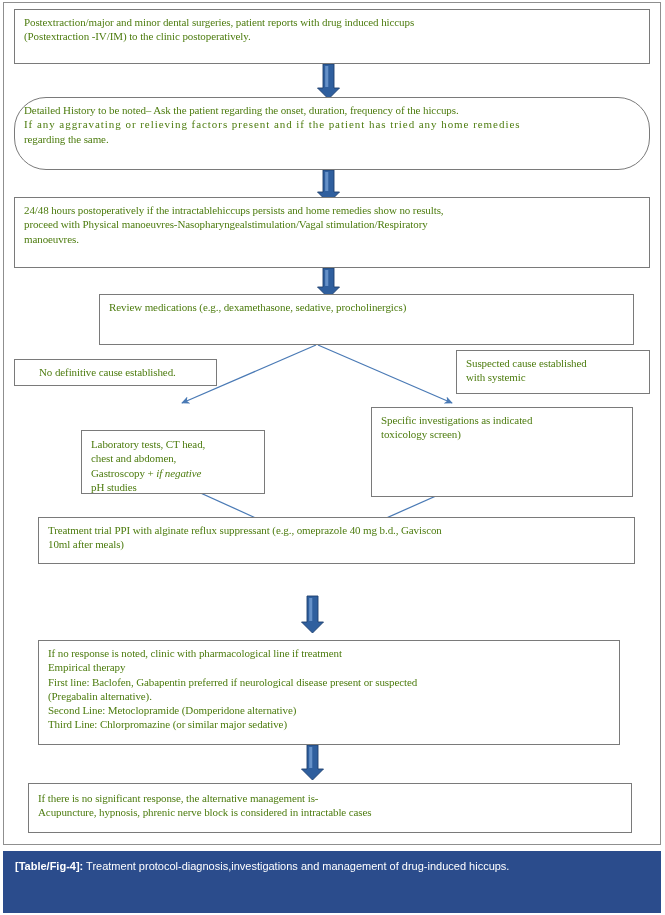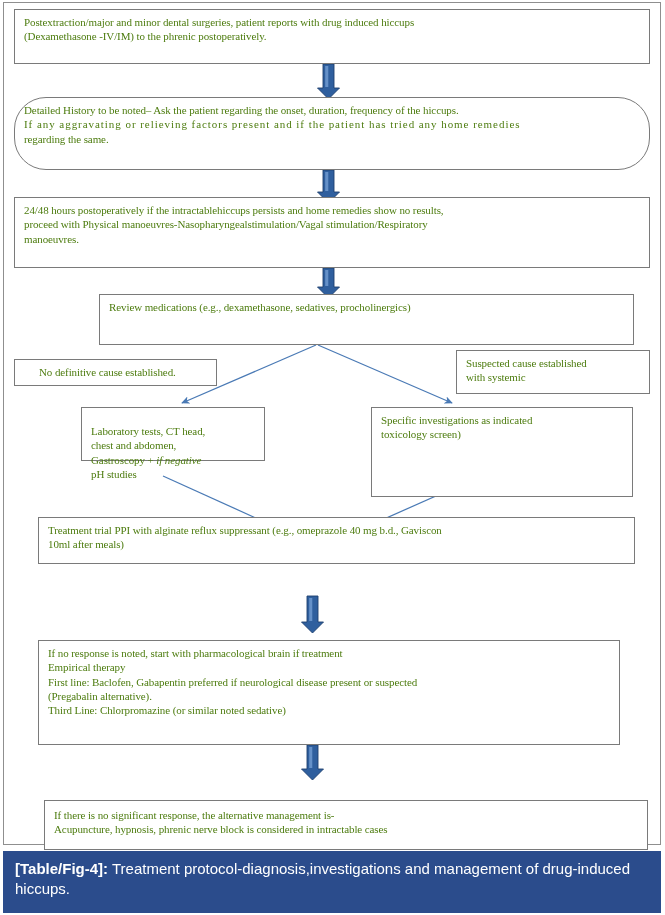--- a/index.html
+++ b/index.html
@@ -58,21 +58,21 @@
     position: absolute;
     left: 3px;
     top: 851px;
     width: 658px;
     height: 62px;
     background: #2b4c8c;
     color: #ffffff;
     box-sizing: border-box;
     padding: 8px 10px 6px 12px;
     font-family: "Liberation Sans", "DejaVu Sans", sans-serif;
-    font-size: 15px;
+    font-size: 11px;
     line-height: 1.32;
   }
   .caption .tag { font-weight: bold; }
 </style>
 </head>
 <body>
 
 <div id="figure">
 
   <div class="outer-frame"></div>
@@ -123,74 +123,75 @@
       </g>
 
       <g>
         <path d="M307,745 L318,745 L318,769 L323.5,769 L312.5,780 L301.5,769 L307,769 Z" fill="#2f5f9e" stroke="#1d3f6e" stroke-width="0.9"></path>
         <rect x="309.2" y="747" width="3.1" height="21" fill="#6f9ad0" opacity="0.85"></rect>
       </g>
     </svg>
 
     <div class="node" style="left:14px; top:9px; width:636px; height:55px;">
       <span class="ln">Postextraction/major and minor dental surgeries, patient reports with drug induced hiccups</span>
-      <span class="ln">(Dexamethasone -IV/IM) to the phrenic postoperatively.</span>
+      <span class="ln">(Postextraction -IV/IM) to the clinic postoperatively.</span>
     </div>
 
     <div class="node" style="left:14px; top:97px; width:636px; height:73px;border-radius:32px;">
       <span class="ln">Detailed History to be noted– Ask the patient regarding the onset, duration, frequency of the hiccups.</span>
       <span class="ln" style="letter-spacing:0.95px;">If any aggravating or relieving factors present and if the patient has tried any home remedies</span>
       <span class="ln">regarding the same.</span>
     </div>
 
     <div class="node" style="left:14px; top:197px; width:636px; height:71px;">
       <span class="ln">24/48 hours postoperatively if the intractablehiccups persists and home remedies show no results,</span>
       <span class="ln">proceed with Physical manoeuvres-Nasopharyngealstimulation/Vagal stimulation/Respiratory</span>
       <span class="ln">manoeuvres.</span>
     </div>
 
     <div class="node" style="left:99px; top:294px; width:535px; height:51px;">
-      <span class="ln">Review medications (e.g., dexamethasone, sedatives, procholinergics)</span>
+      <span class="ln">Review medications (e.g., dexamethasone, sedative, procholinergics)</span>
     </div>
 
     <div class="node" style="left:14px; top:359px; width:203px; height:27px;padding-left:24px;">
       <span class="ln">No definitive cause established.</span>
     </div>
 
     <div class="node" style="left:456px; top:350px; width:194px; height:44px;">
       <span class="ln">Suspected cause established</span>
       <span class="ln">with systemic</span>
     </div>
 
-    <div class="node" style="left:81px; top:407px; width:184px; height:54px; padding-top:16px;">
+    <div class="node" style="left:81px; top:430px; width:184px; height:64px; padding-top:6px;">
       <span class="ln">Laboratory tests, CT head,</span>
       <span class="ln">chest and abdomen,</span>
       <span class="ln"><span>Gastroscopy + </span><span class="ital">if negative</span></span>
       <span class="ln">pH studies</span>
     </div>
 
     <div class="node" style="left:371px; top:407px; width:262px; height:90px; ">
       <span class="ln">Specific investigations as indicated</span>
       <span class="ln">toxicology screen)</span>
     </div>
 
     <div class="node" style="left:38px; top:517px; width:597px; height:47px;">
       <span class="ln">Treatment trial PPI with alginate reflux suppressant (e.g., omeprazole 40 mg b.d., Gaviscon</span>
       <span class="ln">10ml after meals)</span>
     </div>
 
     <div class="node" style="left:38px; top:640px; width:582px; height:105px; padding-top:5px;">
-      <span class="ln">If no response is noted, start with pharmacological brain if treatment</span>
+      <span class="ln">If no response is noted, clinic with pharmacological line if treatment</span>
       <span class="ln">Empirical therapy</span>
       <span class="ln">First line: Baclofen, Gabapentin preferred if neurological disease present or suspected</span>
       <span class="ln">(Pregabalin alternative).</span>
-      <span class="ln">Third Line: Chlorpromazine (or similar noted sedative)</span>
-    </div>
-
-    <div class="node" style="left:44px; top:783px; width:604px; height:50px; padding-top:7px;margin-top:17px;">
+      <span class="ln">Second Line: Metoclopramide (Domperidone alternative)</span>
+      <span class="ln">Third Line: Chlorpromazine (or similar major sedative)</span>
+    </div>
+
+    <div class="node" style="left:28px; top:783px; width:604px; height:50px; padding-top:7px;">
       <span class="ln">If there is no significant response, the alternative management is-</span>
       <span class="ln">Acupuncture, hypnosis, phrenic nerve block is considered in intractable cases</span>
     </div>
 
   </div>
 
   <div class="caption">
     <span class="tag">[Table/Fig-4]:</span><span> Treatment protocol-diagnosis,investigations and management of drug-induced hiccups.</span>
   </div>
 

